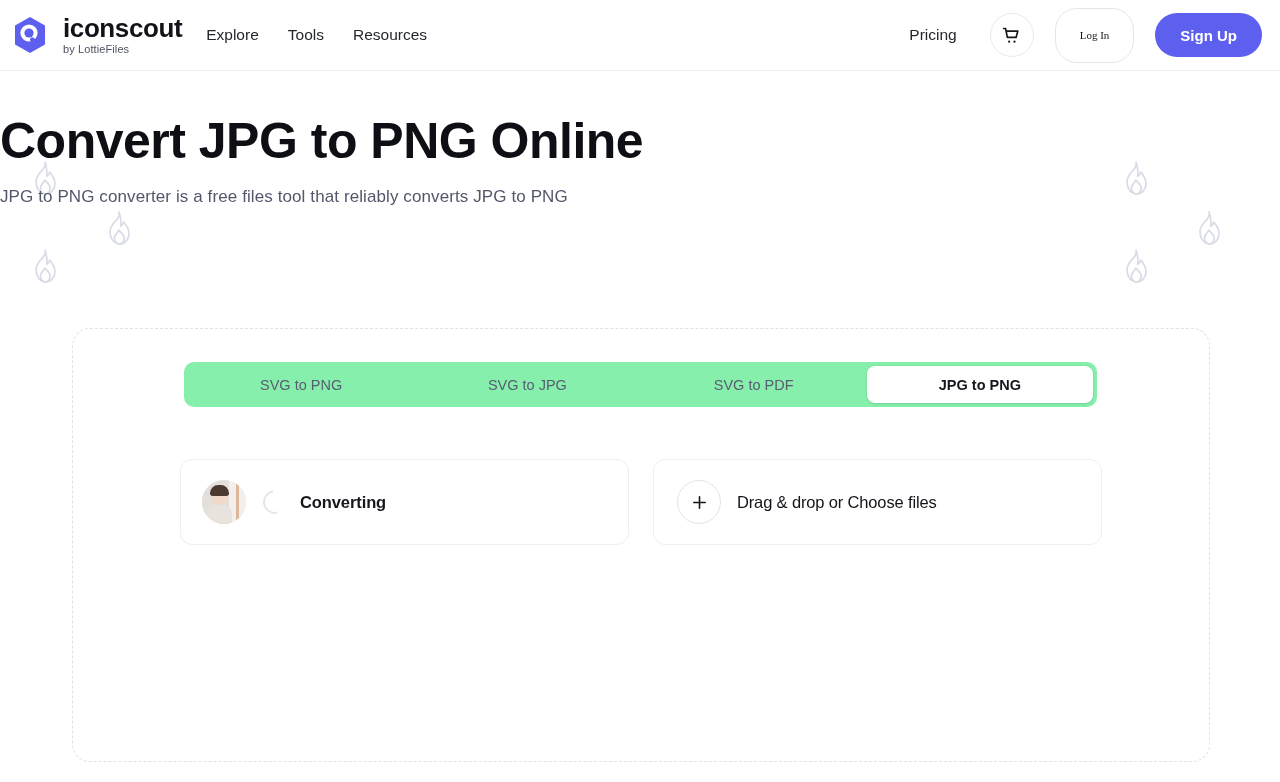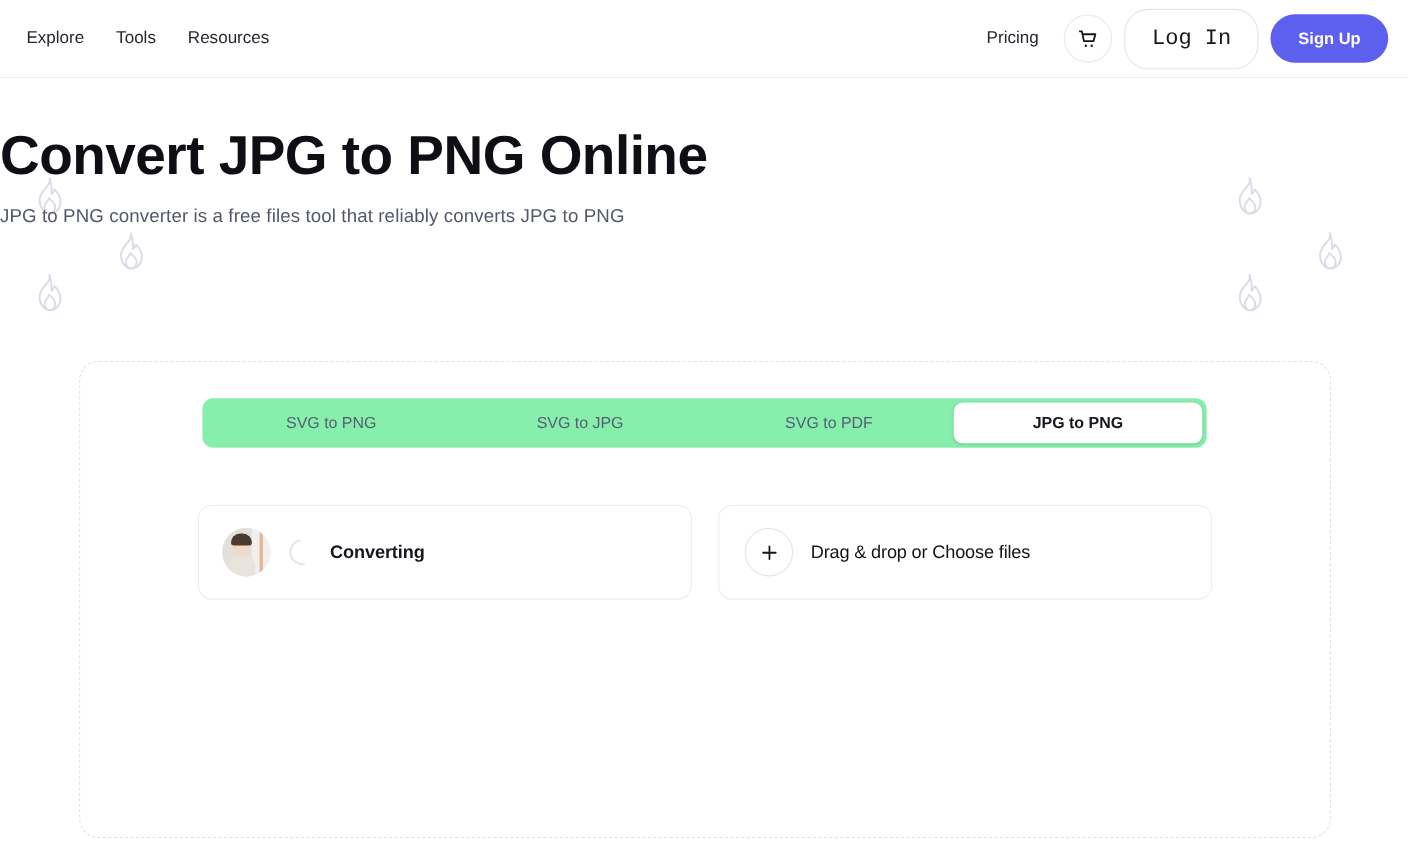--- a/index.html
+++ b/index.html
@@ -55,21 +55,21 @@
     font-size: 15.5px;
     color: #25272f;
     cursor: pointer;
     white-space: nowrap;
   }
 
   .nav-right {
     margin-left: auto;
     display: flex;
     align-items: center;
-    gap: 11px;
+    gap: 21px;
     margin-right: 18px;
   }
   .pricing-link {
     font-size: 15.5px;
     color: #25272f;
     cursor: pointer;
     margin-right: 12px;
   }
   .cart-btn {
     width: 44px; height: 44px;
@@ -78,26 +78,26 @@
     background: #fff;
     display: flex; align-items: center; justify-content: center;
     cursor: pointer;
   }
   .btn-login {
     height: 55px;
     padding: 0 24px;
     border-radius: 22px;
     border: 1px solid #e4e5ea;
     background: #fff;
-    font-size: 20px;
+    font-size: 11px;
     font-weight: 500;
     color: #16181d;
     display: flex; align-items: center; justify-content: center;
     cursor: pointer;
-    font-family: Liberation Mono, monospace;
+    font-family: Liberation Serif, serif;
     white-space: nowrap;
   }
   .btn-signup {
     height: 44px;
     padding: 0 25px;
     border-radius: 22px;
     border: none;
     background: #5d5fef;
     font-size: 15px;
     font-weight: 600;
@@ -255,20 +255,32 @@
     font-weight: 400;
     color: #111318;
     letter-spacing: -0.15px;
   }
 </style>
 </head>
 <body>
 
 <div class="header">
 
+  <div class="brand">
+    <svg class="brand-mark" viewBox="0 0 44 44">
+      <path d="M22 4 L37 12.5 L37 31.5 L22 40 L7 31.5 L7 12.5 Z" fill="#5d5fef"></path>
+      <circle cx="21" cy="20" r="8.6" fill="#ffffff"></circle>
+      <circle cx="21" cy="20" r="4.6" fill="#5d5fef"></circle>
+      <rect x="24.3" y="23.3" width="7.4" height="4.7" rx="2.35" fill="#5d5fef" transform="rotate(45 24.3 23.3)"></rect>
+    </svg>
+    <div class="brand-words">
+      <span class="brand-name">iconscout</span>
+      <span class="brand-sub">by LottieFiles</span>
+    </div>
+  </div>
 
   <nav class="nav-left">
     <span class="nav-link">Explore</span>
     <span class="nav-link">Tools</span>
     <span class="nav-link">Resources</span>
   </nav>
 
   <div class="nav-right">
     <span class="pricing-link">Pricing</span>
 

